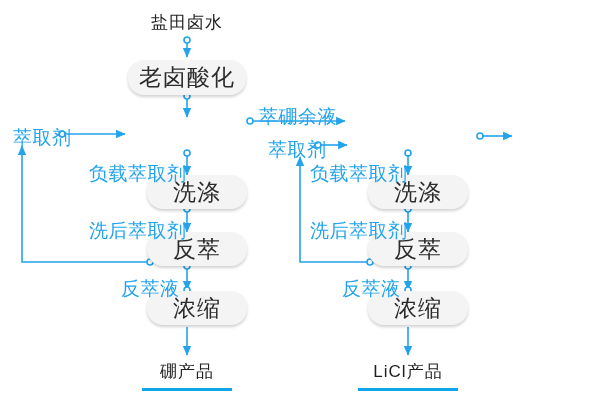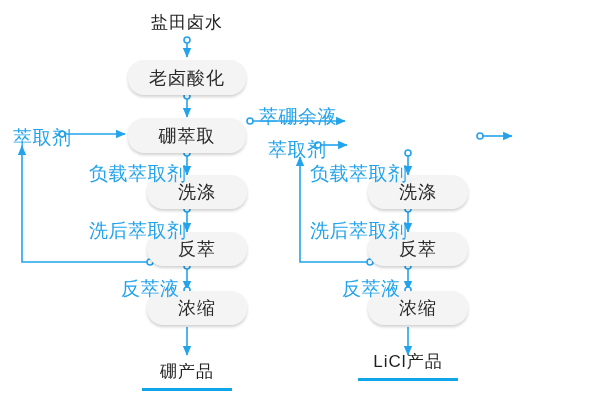--- a/index.html
+++ b/index.html
@@ -13,21 +13,21 @@
   svg.wires{position:absolute;left:0;top:0;width:600px;height:400px;}
 
   
   .node{
     position:absolute;
     box-sizing:border-box;
     display:flex;align-items:center;justify-content:center;
     background:#f4f4f4;
     border-radius:16px;
     color:#2b2b2b;
-    font-size:18px;
+    font-size:23px;
     letter-spacing:1px;
     box-shadow:0 2px 3px rgba(0,0,0,0.18);
     white-space:nowrap;
   }
 
   
   .terminal{
     position:absolute;
     display:flex;align-items:center;justify-content:center;
     color:#1f1f1f;
@@ -114,31 +114,28 @@
   </svg>
 
   <div class="terminal" style="left:137px;top:8px;width:100px;height:28px;">
     <span>盐田卤水</span>
   </div>
 
   <div class="terminal underlined" style="left:142px;top:357px;width:90px;height:28px;">
     <span>硼产品</span>
   </div>
 
-  <div class="terminal underlined" style="left:358px;top:347px;width:100px;height:28px;">
+  <div class="terminal underlined" style="left:358px;top:357px;width:100px;height:28px;">
     <span>LiCl产品</span>
   </div>
 
   <div class="node" style="left:128px;top:60px;width:118px;height:35px;">
     <span>老卤酸化</span>
   </div>
 
-  <div class="node" style="left:128px;top:118px;width:118px;height:35px;">
-    <span>硼萃取</span>
-  </div>
 
   <div class="node" style="left:147px;top:175px;width:100px;height:34px;">
     <span>洗涤</span>
   </div>
 
   <div class="node" style="left:147px;top:232px;width:100px;height:34px;">
     <span>反萃</span>
   </div>
 
   <div class="node" style="left:147px;top:291px;width:100px;height:34px;">

